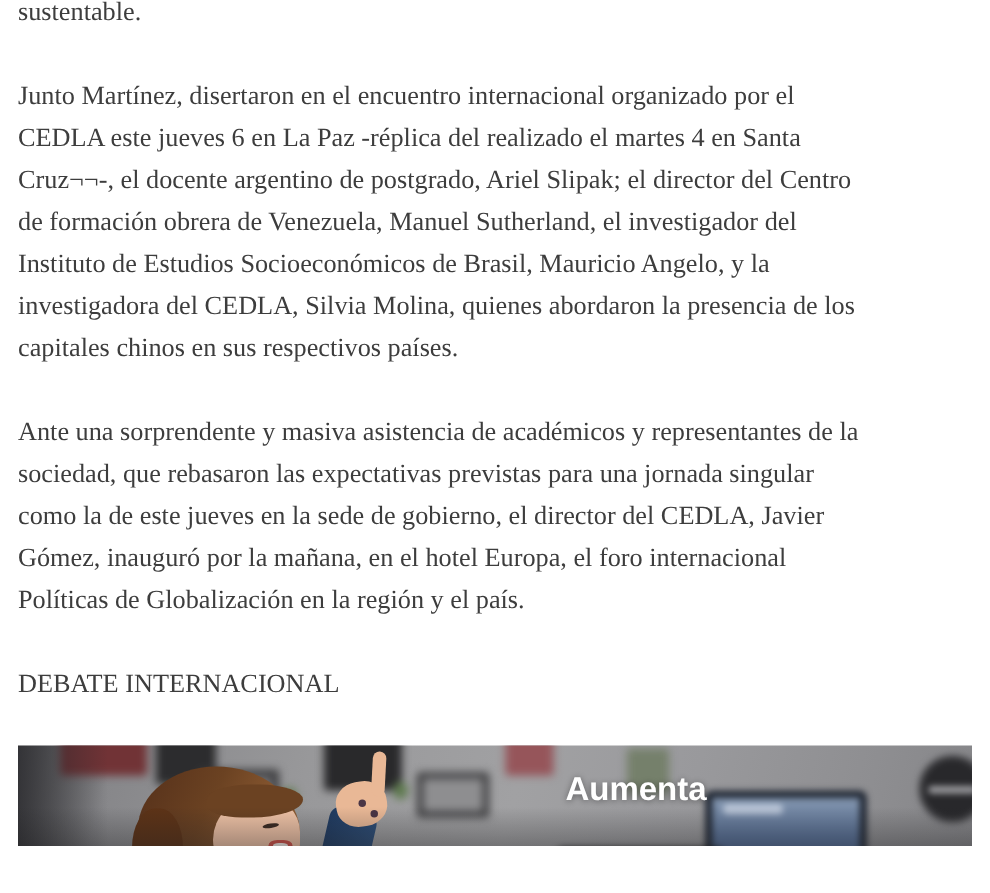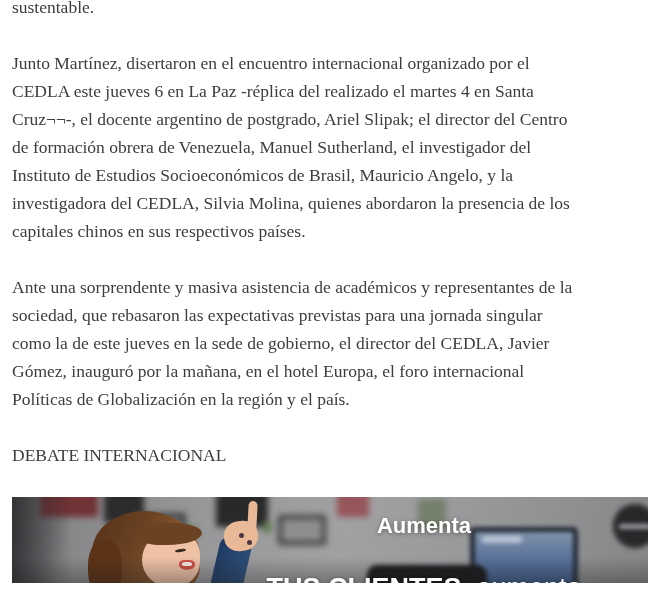--- a/index.html
+++ b/index.html
@@ -17,21 +17,21 @@
   .article p {
     margin: 0 0 28px 0;
     white-space: pre-line;
   }
   .article p.first { margin-top: -7px; }
 
   
   .banner {
     position: relative;
     margin: 21px 0 0 0;
-    width: 636px; height: 86px;
+    width: 636px; height: 67px;
     overflow: hidden;
     background: linear-gradient(105deg, #626264 0%, #87878a 10%, #98989a 30%, #a1a1a3 52%, #99999c 70%, #8e8e91 88%, #858588 100%);
     cursor: pointer;
   }
   .banner * { position: absolute; }
   .bg-blur { inset: 0; filter: blur(3px); }
   .frame { border-radius: 2px; }
   .f-maroon { left: 28px; top: -6px; width: 58px; height: 26px; background: #713336; }
   .f-dark2  { left: 92px; top: -12px; width: 40px; height: 38px; background: #2c2c2e; }
   .f-tab3   { left: 120px; top: 16px; width: 54px; height: 30px; background: #3c3c3e; }

